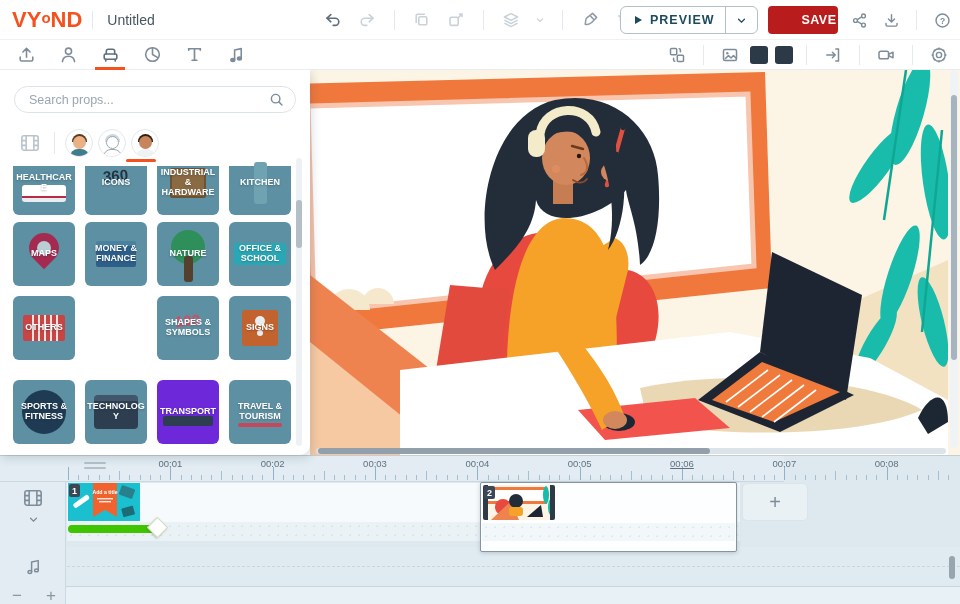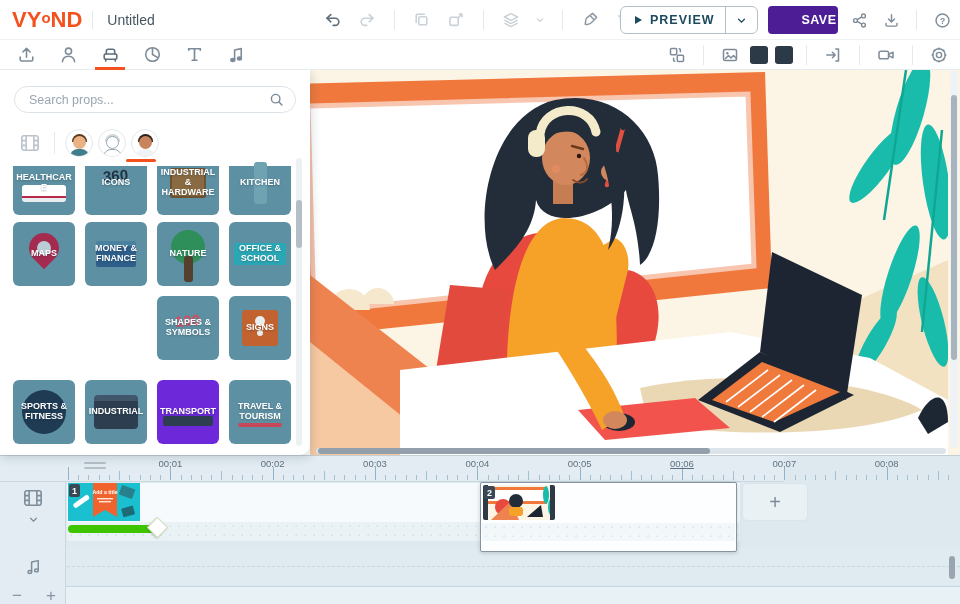--- a/index.html
+++ b/index.html
@@ -205,21 +205,21 @@
     <div class="preview-btn">
       <span class="play-tri"></span>
       <span class="preview-label">PREVIEW</span>
       <span class="preview-div"></span>
       <span class="preview-caret">
         <svg class="ic" width="13" height="13" viewBox="0 0 20 20" fill="none" stroke="currentColor" stroke-width="2" stroke-linecap="round">
             <path d="M5.5 8l4.5 4.5L14.5 8"></path>
           </svg>
       </span>
     </div>
-    <button class="save-btn" style="background-color: #4c1d95; padding-left: 32px;">SAVE</button>
+    <button class="save-btn" style="background-color: #b91c1c; padding-left: 32px;">SAVE</button>
 
     <div class="tr-icons">
       <div class="ic-btn c-std">
         <svg class="ic" width="19" height="19" viewBox="0 0 20 20" fill="none" stroke="currentColor" stroke-width="1.5">
             <circle cx="14.2" cy="5.2" r="2"></circle>
             <circle cx="5.8" cy="10" r="2"></circle>
             <circle cx="14.2" cy="14.8" r="2"></circle>
             <path d="M7.6 9.1l4.8-2.9M7.6 10.9l4.8 2.9"></path>
           </svg>
       </div>
@@ -455,20 +455,26 @@
             <span class="a-tree"></span>
           </div>
           <span class="tile-label">NATURE</span>
         </div>
         <div class="tile" style="left: 229px; top: 152px; background-color: rgb(93, 144, 162);">
           <div class="art art-banner">
             <span class="a-banner"></span>
           </div>
           <span class="tile-label">OFFICE &amp; SCHOOL</span>
         </div>
+        <div class="tile" style="left: 13px; top: 226px; background-color: rgb(93, 144, 162);">
+          <div class="art art-accordion">
+            <span class="a-accordion"></span>
+          </div>
+          <span class="tile-label">OTHERS</span>
+        </div>
         <div class="tile" style="left: 157px; top: 226px; background-color: rgb(93, 144, 162);">
           <div class="art art-badge-red">
             <span class="art-text">100</span>
           </div>
           <span class="tile-label">SHAPES &amp; SYMBOLS</span>
         </div>
         <div class="tile" style="left: 229px; top: 226px; background-color: rgb(93, 144, 162);">
           <div class="art art-sign">
             <span class="a-sign"></span>
           </div>
@@ -477,21 +483,21 @@
         <div class="tile" style="left: 13px; top: 310px; background-color: rgb(93, 144, 162);">
           <div class="art art-ball">
             <span class="a-ball"></span>
           </div>
           <span class="tile-label">SPORTS &amp; FITNESS</span>
         </div>
         <div class="tile" style="left: 85px; top: 310px; background-color: rgb(93, 144, 162);">
           <div class="art art-amp">
             <span class="a-amp"></span>
           </div>
-          <span class="tile-label">INDUSTRIAL</span>
+          <span class="tile-label">TECHNOLOGY</span>
         </div>
         <div class="tile" style="left: 157px; top: 310px; background-color: #6d28d9;">
           <div class="art art-bar">
             <span class="a-bar"></span>
           </div>
           <span class="tile-label">TRANSPORT</span>
         </div>
         <div class="tile" style="left: 229px; top: 310px; background-color: rgb(93, 144, 162);">
           <div class="art art-stamp">
             <span class="a-stamp"></span>

